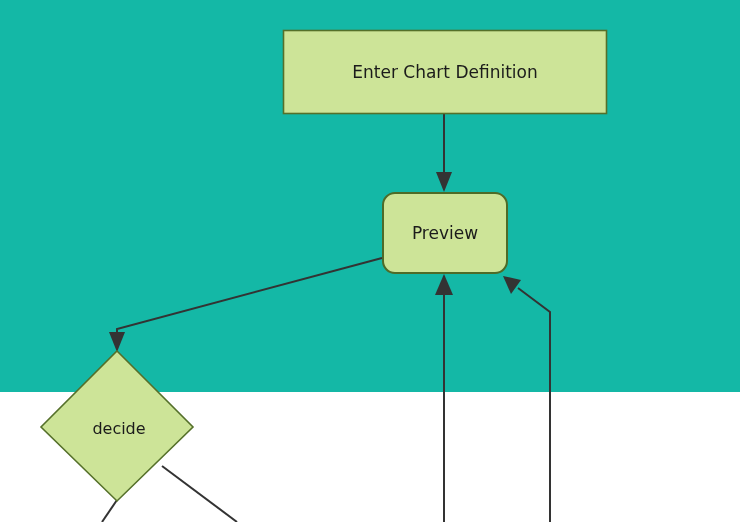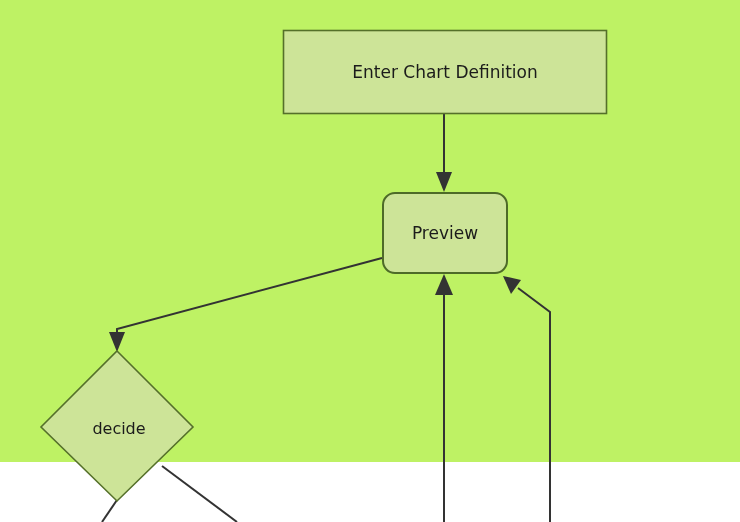--- a/index.html
+++ b/index.html
@@ -10,22 +10,22 @@
   }
   body {
     width: 740px;
     height: 522px;
     overflow: hidden;
     font-family: "DejaVu Sans", "Liberation Sans", sans-serif;
   }
   #diagram-root {
     position: relative;
     width: 740px;
-    height: 462px;
-    background: #bef264;
+    height: 392px;
+    background: #14b8a6;
   }
   svg#flowchart {
     display: block;
     width: 740px;
     height: 522px;
   }
   .node-shape {
     fill: #cde498;
     stroke: #55702a;
     stroke-width: 1.6px;

